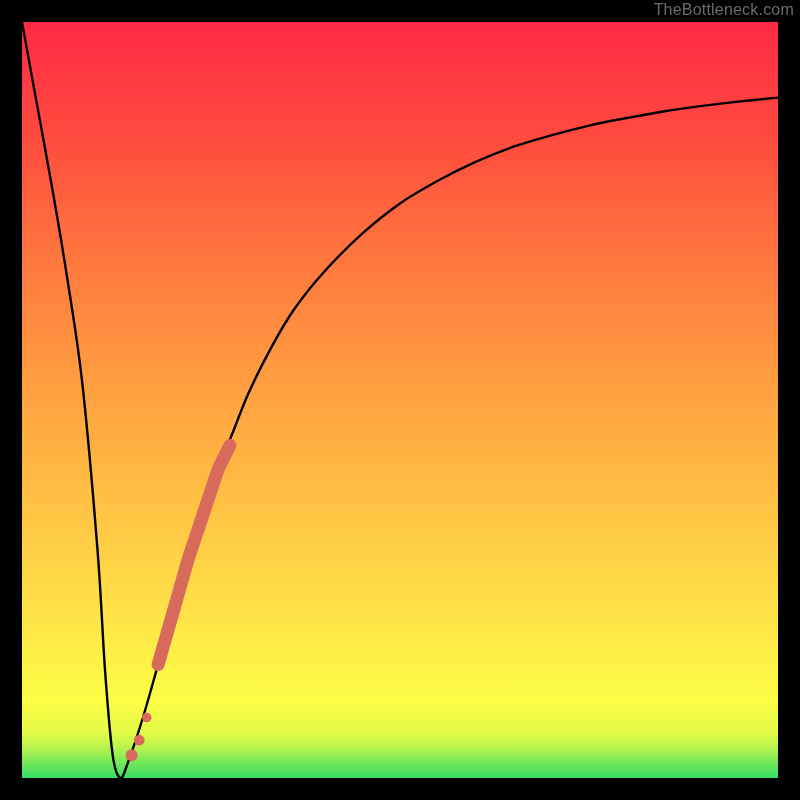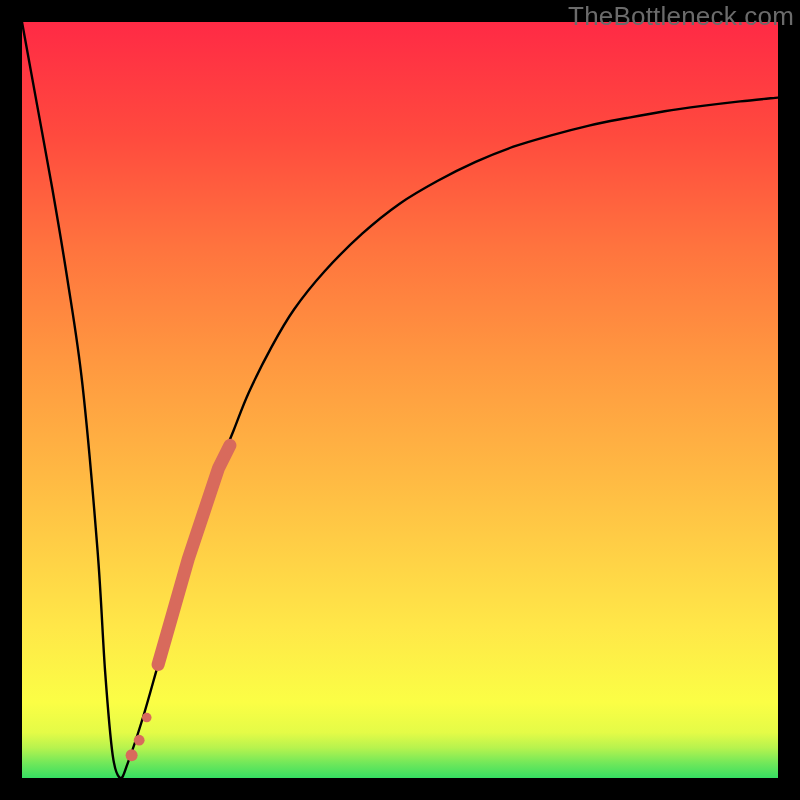--- a/index.html
+++ b/index.html
@@ -23,21 +23,21 @@
     top: 22px;
     width: 756px;
     height: 756px;
     overflow: hidden;
   }
   .watermark {
     position: absolute;
     top: 1px;
     right: 6px;
     color: #6b6b6b;
-    font-size: 26px;
+    font-size: 16px;
     font-weight: 400;
     letter-spacing: 0.2px;
     z-index: 20;
     margin-left: 36px;
   }
   svg { display: block; }
 </style>
 </head>
 <body>
 

